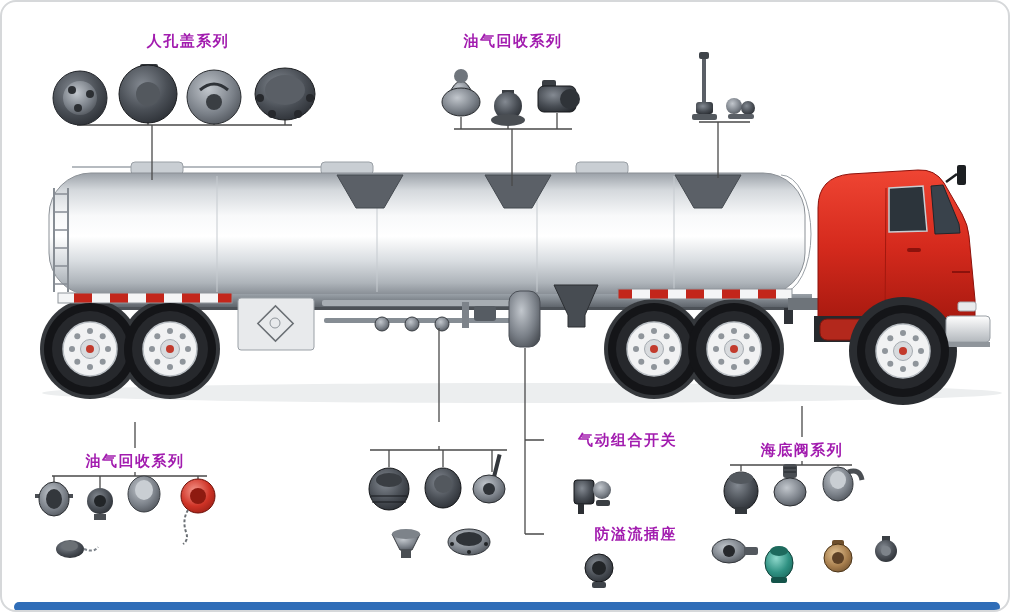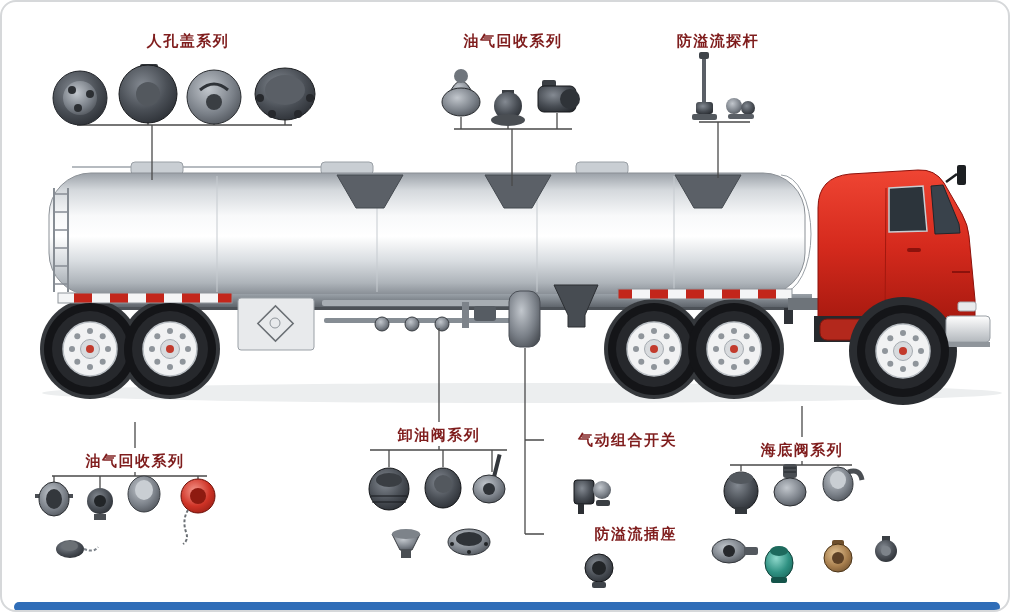--- a/index.html
+++ b/index.html
@@ -4,21 +4,21 @@
 <style>
   * { margin:0; padding:0; box-sizing:border-box; }
   html,body { background:#ffffff; }
   .canvas {
     position:relative; width:1010px; height:612px;
     background:#ffffff; border:2px solid #d6d8da; border-radius:16px;
     overflow:hidden; font-family:"Liberation Sans", sans-serif;
   }
   .canvas > svg { position:absolute; left:0; top:0; }
   .label {
-    position:absolute; font-size:15px; font-weight:700; color:#7f1d1d;
+    position:absolute; font-size:15px; font-weight:700; color:#a21caf;
     letter-spacing:1.5px; text-align:center; line-height:22px; white-space:nowrap;
   }
   .label.left { text-align:right; }
 </style>
 </head>
 <body>
 
 <div class="canvas">
 <svg width="1010" height="612" viewBox="0 0 1010 612">
   <defs>
@@ -352,19 +352,17 @@
       <circle cx="884" cy="549" r="11" fill="url(#gradDark)"></circle>
       <circle cx="884" cy="549" r="5" fill="#7d838a"></circle>
     </g>
   </g>
 
   <rect x="12" y="600" width="986" height="10" rx="5" fill="#2f6db8"></rect>
 </svg>
 
 <div class="label" style="left:116px;top:28px;width:140px">人孔盖系列</div>
 <div class="label" style="left:441px;top:28px;width:140px">油气回收系列</div>
-<div class="label" style="left:646px;top:28px;width:140px">防溢流探杆</div>
 <div class="label" style="left:63px;top:448px;width:140px">油气回收系列</div>
-<div class="label" style="left:367px;top:422px;width:140px">卸油阀系列</div>
 <div class="label left" style="left:545px;top:427px;width:130px">气动组合开关</div>
 <div class="label" style="left:730px;top:437px;width:140px">海底阀系列</div>
 <div class="label left" style="left:545px;top:521px;width:130px">防溢流插座</div>
 </div>
 
 </body></html>

